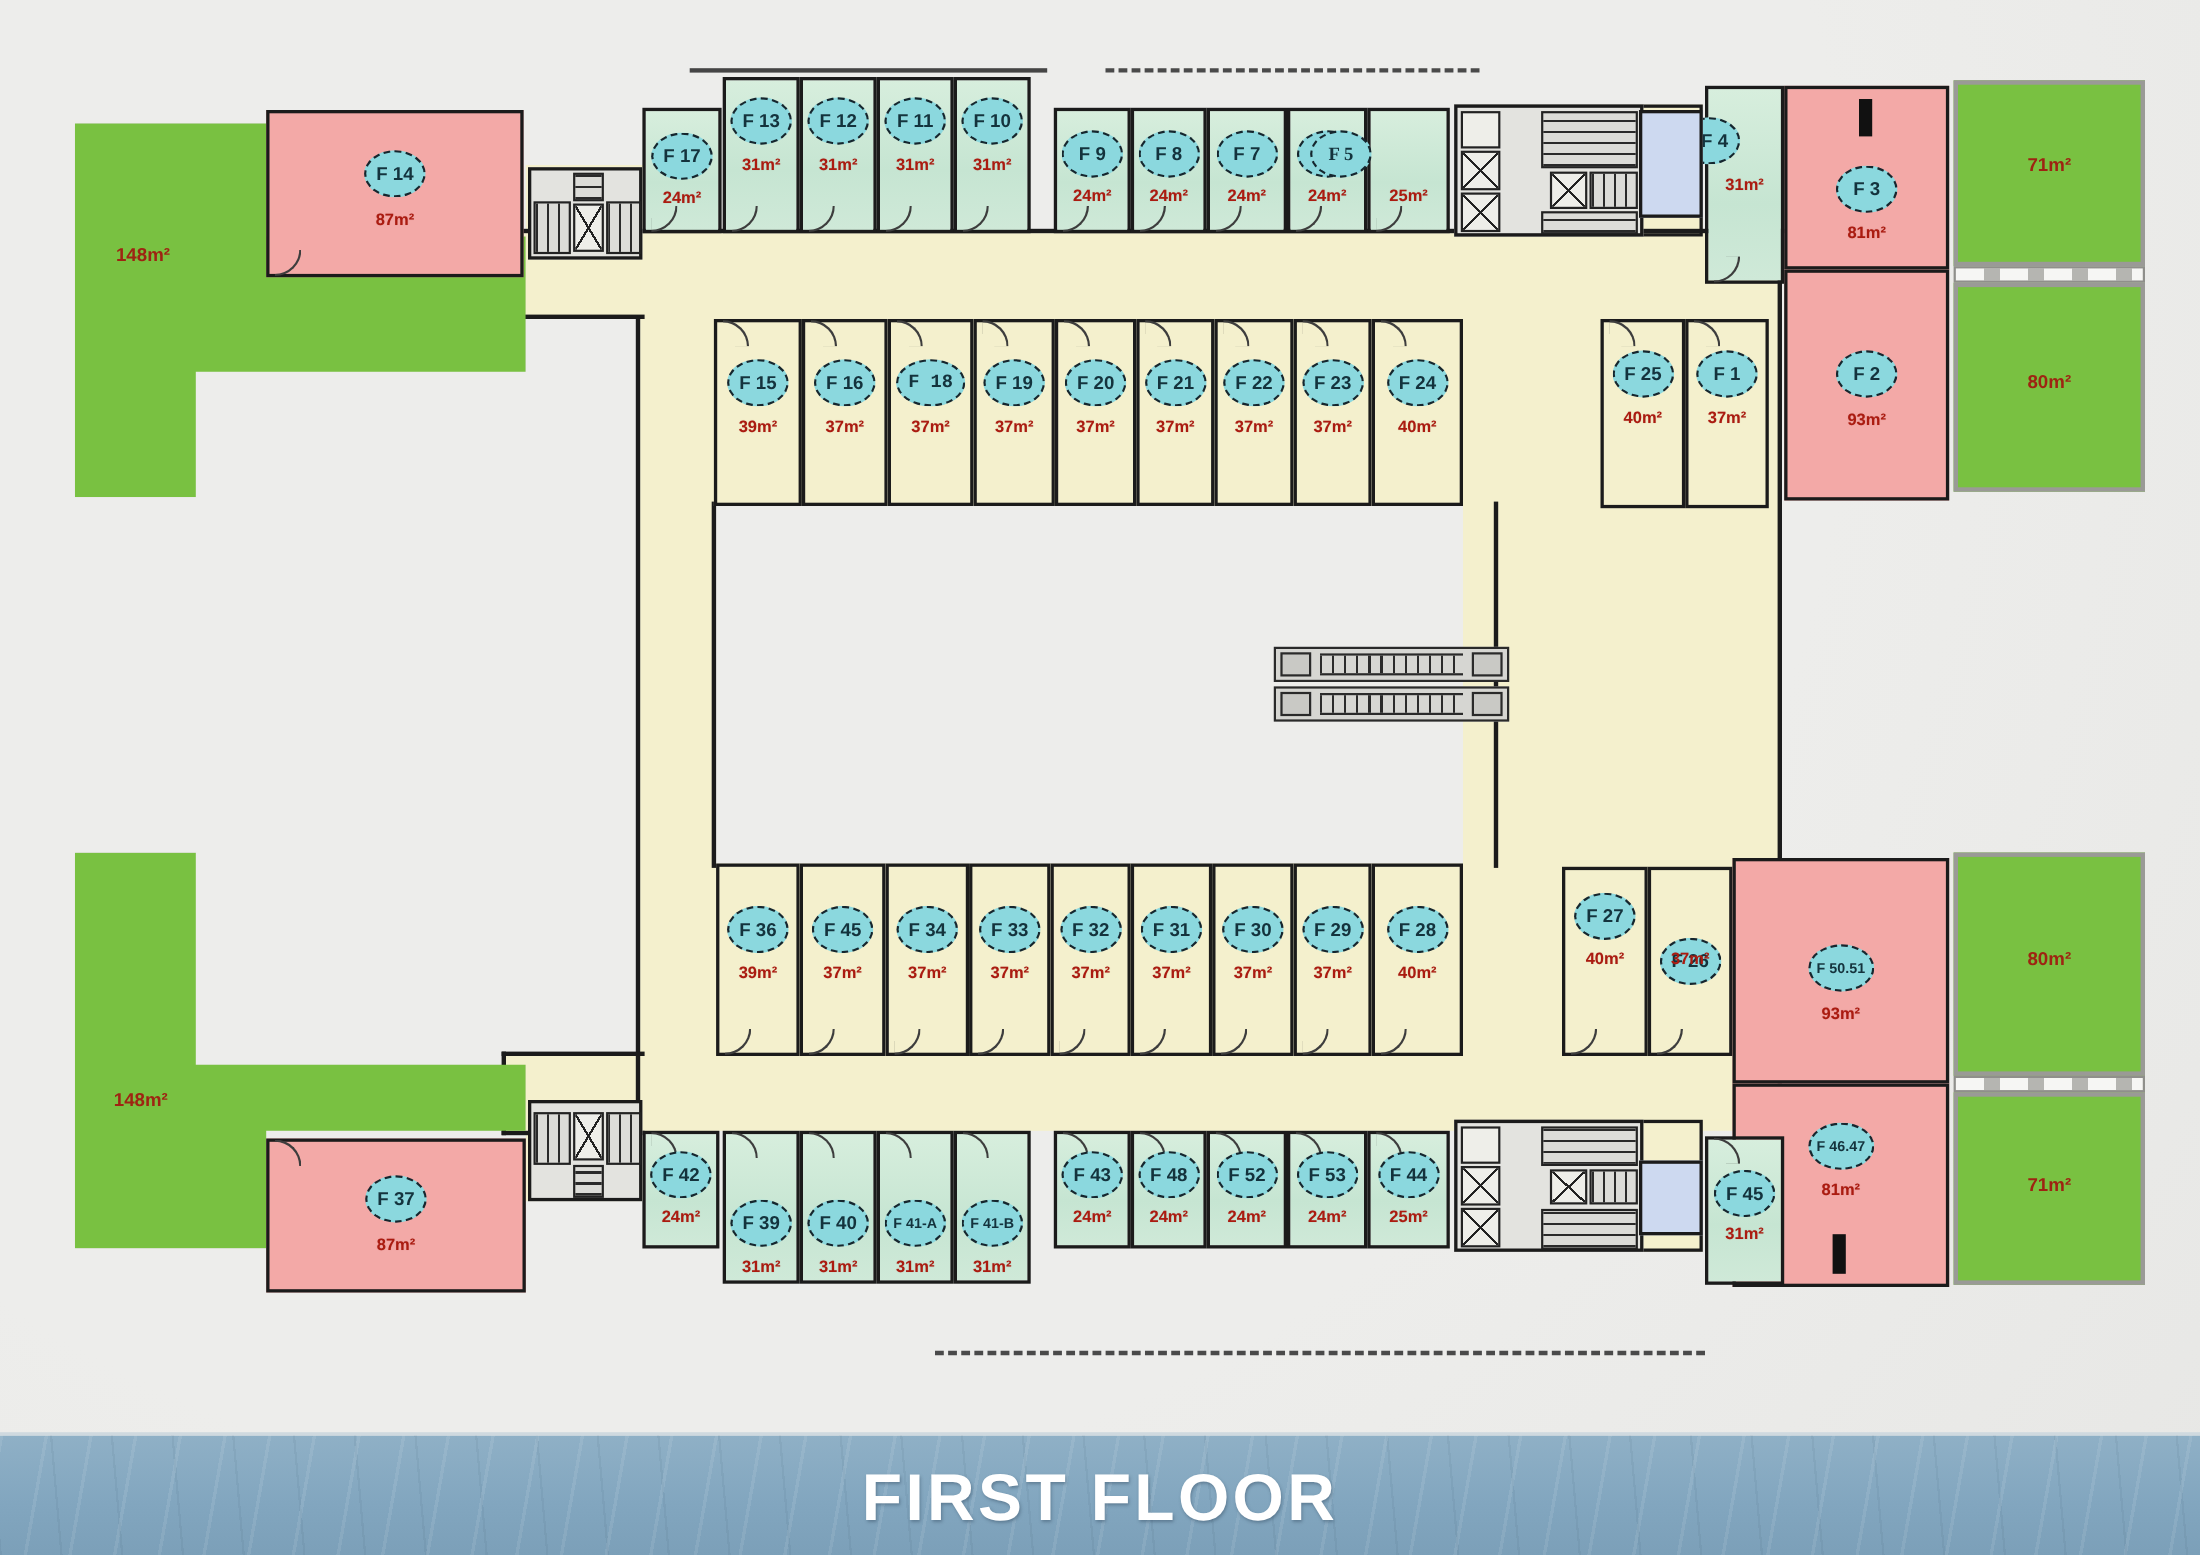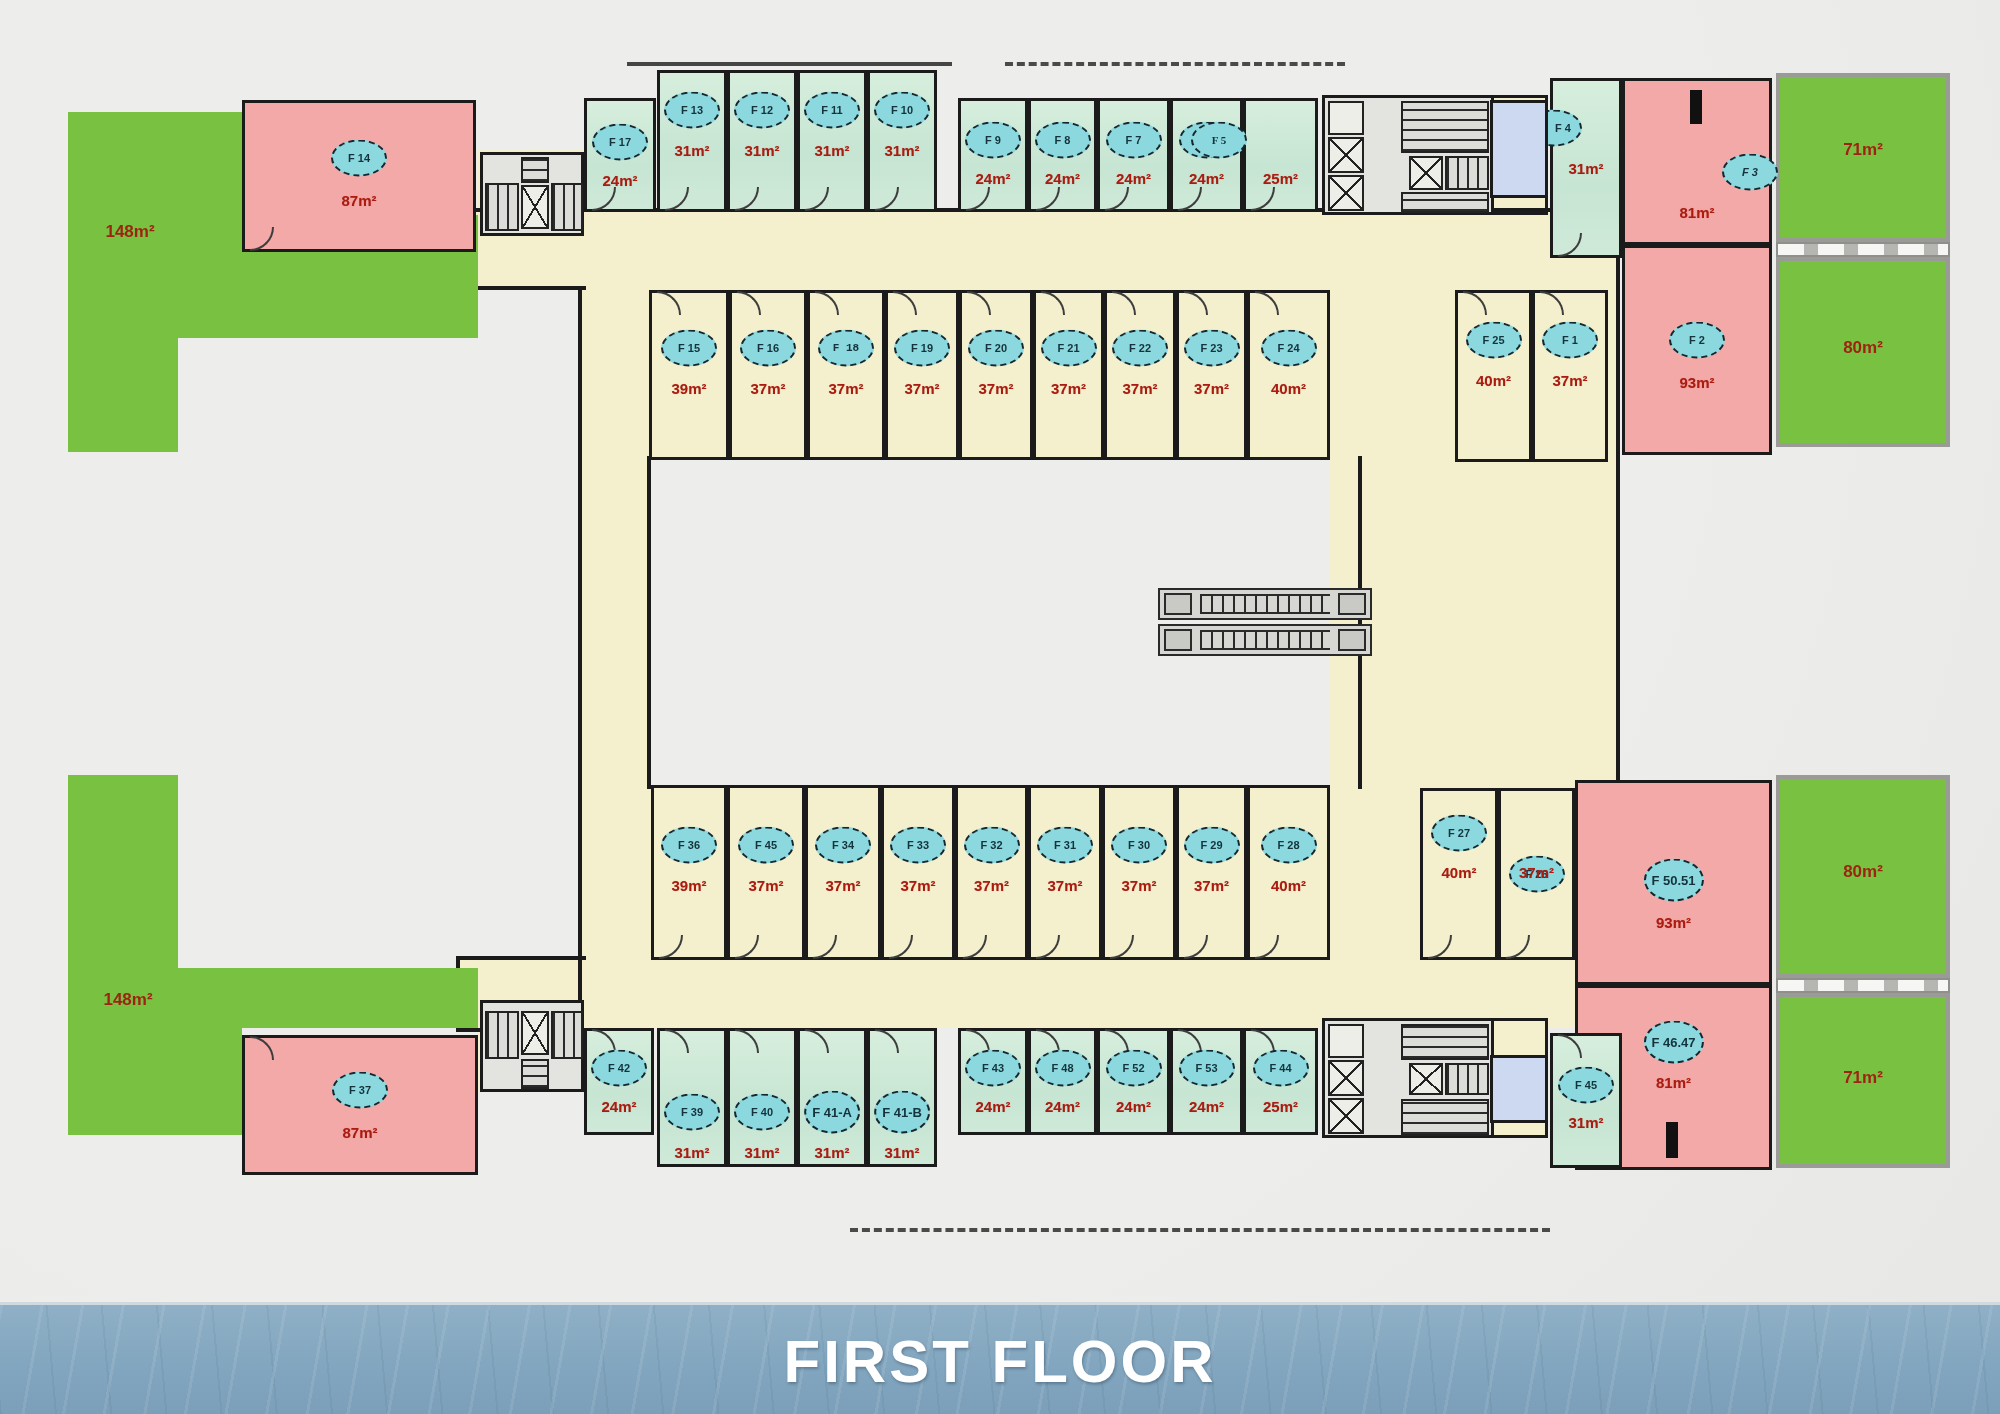--- a/index.html
+++ b/index.html
@@ -15,21 +15,21 @@
   .corridor{background:#f4f0cd;}
   .room{position:absolute;border:3px solid #1b1b1b;box-sizing:border-box;}
   .terrace-rect{position:absolute;border:4px solid #9a9a96;box-sizing:border-box;background:#79c141;}
   .terrace-poly{position:absolute;background:#79c141;filter:drop-shadow(0 0 2px #777);}
   .divider{position:absolute;background:repeating-linear-gradient(90deg,#f6f6f4 0 26px,#b5b5b1 26px 40px);border:2px solid #8f8f8b;box-sizing:border-box;}
   .wall{position:absolute;background:#1b1b1b;}
   .pier{position:absolute;background:#111;}
   
   .badge{position:absolute;transform:translate(-50%,-50%);background:#8bd8de;
     border:2px dashed #15262e;border-radius:50%;color:#14333d;font-weight:700;
-    font-size:11px;line-height:1;padding:11px 9px;white-space:nowrap;min-width:34px;text-align:center;}
+    font-size:17px;line-height:1;padding:11px 9px;white-space:nowrap;min-width:34px;text-align:center;}
   .badge-wide{font-size:13px;padding:13px 6px;}
   .area{position:absolute;transform:translate(-50%,-50%);color:#ab1b10;font-weight:700;
     font-size:15px;white-space:nowrap;text-shadow:0 0 1px rgba(120,0,0,.25);}
   .tlabel{position:absolute;transform:translate(-50%,-50%);color:#9e2412;font-weight:700;font-size:17px;white-space:nowrap;}
   
   .door{position:absolute;width:24px;height:24px;box-sizing:border-box;}
   .door-top{top:-2px;left:5px;border-top:2px solid #3d3d3d;border-right:2px solid #3d3d3d;border-top-right-radius:100%;}
   .door-bottom{bottom:-2px;left:5px;border-bottom:2px solid #3d3d3d;border-right:2px solid #3d3d3d;border-bottom-right-radius:100%;}
   
   .core{position:absolute;background:#e3e3df;border:3px solid #1b1b1b;box-sizing:border-box;}
@@ -156,21 +156,21 @@
         <span class="door door-bottom"></span>
       </div>
       <div class="badge" style="left: 1219px; top: 140px; font-family: Liberation Serif, serif;">F 5</div>
       <div class="area" style="left: 1280.5px; top: 178px;">25m²</div>
       <div class="room fill-teal" style="left: 1550px; top: 78px; width: 72px; height: 180px;">
         <span class="door door-bottom"></span>
       </div>
       <div class="badge" style="left: 1554px; top: 128px; text-align: right;">F 4</div>
       <div class="area" style="left: 1586px; top: 168px;">31m²</div>
       <div class="room fill-pink" style="left: 1622px; top: 78px; width: 150px; height: 167px;"></div>
-      <div class="badge" style="left: 1750px; top: 172px; font-style: italic;">F 3</div>
+      <div class="badge" style="left: 1697px; top: 172px;">F 3</div>
       <div class="area" style="left: 1697px; top: 212px;">81m²</div>
       <div class="room fill-pink" style="left: 1622px; top: 245px; width: 150px; height: 210px;"></div>
       <div class="badge" style="left: 1697px; top: 340px;">F 2</div>
       <div class="area" style="left: 1697px; top: 382px;">93m²</div>
       <div class="room fill-cream" style="left: 1455px; top: 290px; width: 77px; height: 172px;">
         <span class="door door-top"></span>
       </div>
       <div class="badge" style="left: 1493.5px; top: 340px;">F 25</div>
       <div class="area" style="left: 1493.5px; top: 380px;">40m²</div>
       <div class="room fill-cream" style="left: 1532px; top: 290px; width: 76px; height: 172px;">

